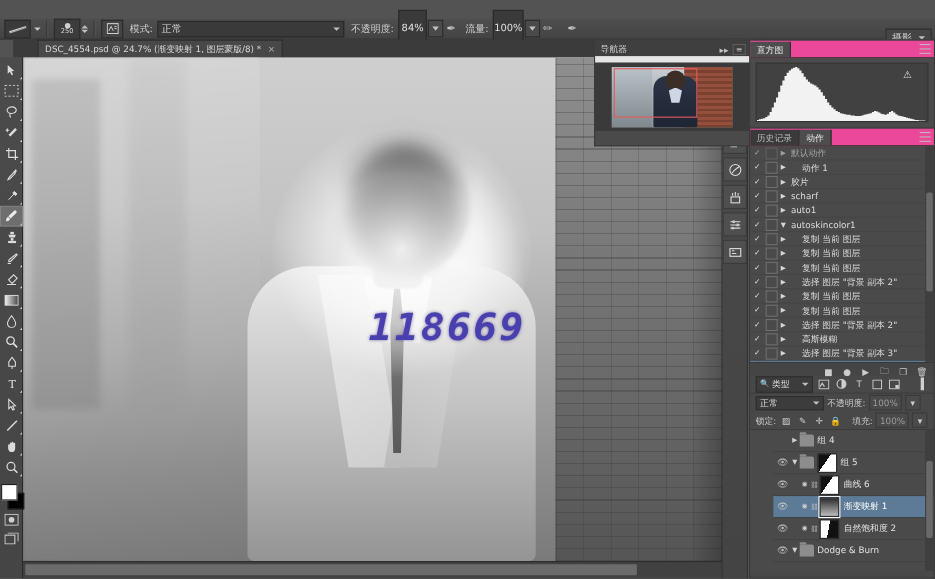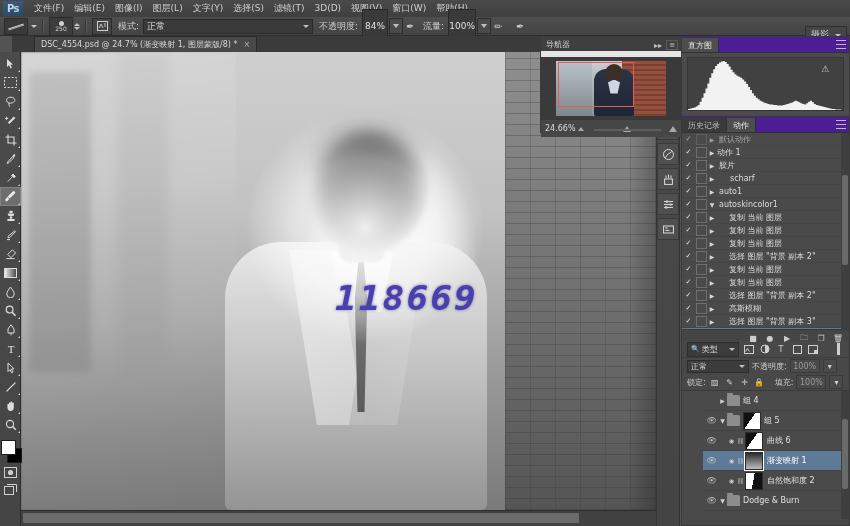--- a/index.html
+++ b/index.html
@@ -95,21 +95,21 @@
   .h-thumb{position:absolute;left:2px;top:2px;width:556px;height:10px;background:#6b6b6b;border-radius:1px;}
 
   
   .rail{position:absolute;left:656px;top:36px;width:24px;height:490px;background:linear-gradient(#4a4a4a,#444);border-left:1px solid #353535;border-right:1px solid #323232;padding-top:4px;box-sizing:border-box;}
   .rail-btn{width:20px;height:20px;margin:3px auto;background:#4f4f4f;border:1px solid #3a3a3a;display:flex;align-items:center;justify-content:center;color:#d6d6d6;}
   .rail-btn.sel{background:#3b3b3b;border-color:#2c2c2c;box-shadow:inset 0 0 0 1px #5d5d5d;}
 
   
   .dock{position:absolute;left:681px;top:36px;width:169px;height:490px;background:#474747;}
   .panel{background:#484848;border:1px solid #393939;box-sizing:border-box;}
-  .panel-tabs{height:15px;background:#4c1d95;display:flex;align-items:flex-end;border-bottom:1px solid #313131;position:relative;}
+  .panel-tabs{height:15px;background:#ec4899;display:flex;align-items:flex-end;border-bottom:1px solid #313131;position:relative;}
   .ptab{height:14px;padding:0 6px;display:flex;align-items:center;font-size:8px;color:#bdbdbd;background:#3a3a3a;border-right:1px solid #2f2f2f;white-space:nowrap;}
   .ptab.active{background:#4d4d4d;color:#eaeaea;}
   .pmenu{position:absolute;right:3px;top:3px;width:10px;height:9px;display:flex;flex-direction:column;justify-content:space-between;}
   .pmenu i{display:block;height:1px;background:#b9b9b9;}
 
   
   .navpanel{position:absolute;left:-141px;top:0px;width:140px;height:95px;background:#4a4a4a;border:1px solid #3a3a3a;}
   .nav-head{height:14px;background:#3f3f3f;border-bottom:6px solid #e5e5e5;display:flex;align-items:center;position:relative;}
   .nav-title{font-size:8px;color:#cfcfcf;padding-left:5px;}
   .nav-ctrl{position:absolute;right:3px;top:3px;display:flex;align-items:center;gap:4px;}
@@ -167,34 +167,20 @@
   .caret{width:9px;display:flex;align-items:center;justify-content:center;font-size:6px;color:#d0d0d0;}
   .vscroll{position:absolute;right:0;top:0;width:8px;height:100%;background:#3f3f3f;}
   .vthumb{position:absolute;right:1px;width:6px;background:#6a6a6a;border-radius:2px;}
   .spacer{flex:1;}
 </style>
 </head>
 <body>
 
 <div id="app">
 
-  <div class="menubar">
-    <div class="ps-logo">Ps</div>
-    <div class="menu-item">文件(F)</div>
-    <div class="menu-item">编辑(E)</div>
-    <div class="menu-item">图像(I)</div>
-    <div class="menu-item">图层(L)</div>
-    <div class="menu-item">文字(Y)</div>
-    <div class="menu-item">选择(S)</div>
-    <div class="menu-item">滤镜(T)</div>
-    <div class="menu-item">3D(D)</div>
-    <div class="menu-item">视图(V)</div>
-    <div class="menu-item">窗口(W)</div>
-    <div class="menu-item">帮助(H)</div>
-  </div>
 
   <div class="optionsbar">
     <div class="brush-preview">
       <div class="brush-stroke"></div>
     </div>
     <div class="tiny-arrow"></div>
     <div class="opt-sep"></div>
     <div class="brush-size">
       <div class="brush-dot"></div>
       <div class="brush-num">250</div>
@@ -501,31 +487,20 @@
         <div class="nav-thumb">
           <div class="nt-brick"></div>
             <div class="nt-street"></div>
             <div class="nt-mid"></div>
           <div class="nt-person"></div>
             <div class="nt-head"></div>
             <div class="nt-shirt"></div>
         </div>
         <div class="nav-view"></div>
       </div>
-      <div class="nav-foot">
-        <span class="nav-zoom">24.66%</span>
-        <div class="nav-slider">
-          <div class="nav-track"></div>
-          <span class="tri sm"></span>
-          <span class="spacer"></span>
-          <span class="tri"></span>
-          <span class="spacer"></span>
-          <span class="tri"></span>
-        </div>
-      </div>
     </div>
 
     <div class="panel" style="width:169px;height:81px;">
       <div class="panel-tabs">
         <div class="ptab active">直方图</div>
         <div class="pmenu">
             <i></i>
             <i></i>
             <i></i>
           </div>
@@ -555,33 +530,33 @@
             <div class="act-row" style="opacity: 0.6;">
               <span class="chk">✓</span>
               <span class="sqbox"></span>
               <span class="disc">▶</span>
               <span style="margin-left: 2px;">默认动作</span>
             </div>
             <div class="act-row">
               <span class="chk">✓</span>
               <span class="sqbox"></span>
               <span class="disc">▶</span>
-              <span style="margin-left: 0;">动作 1</span>
+              <span style="margin-left: 12px;">动作 1</span>
             </div>
             <div class="act-row">
               <span class="chk">✓</span>
               <span class="sqbox"></span>
               <span class="disc">▶</span>
               <span style="margin-left: 2px;">胶片</span>
             </div>
             <div class="act-row">
               <span class="chk">✓</span>
               <span class="sqbox"></span>
               <span class="disc">▶</span>
-              <span style="margin-left: 13px;">scharf</span>
+              <span style="margin-left: 2px;">scharf</span>
             </div>
             <div class="act-row">
               <span class="chk">✓</span>
               <span class="sqbox"></span>
               <span class="disc">▶</span>
               <span style="margin-left: 2px;">auto1</span>
             </div>
             <div class="act-row">
               <span class="chk">✓</span>
               <span class="sqbox"></span>

